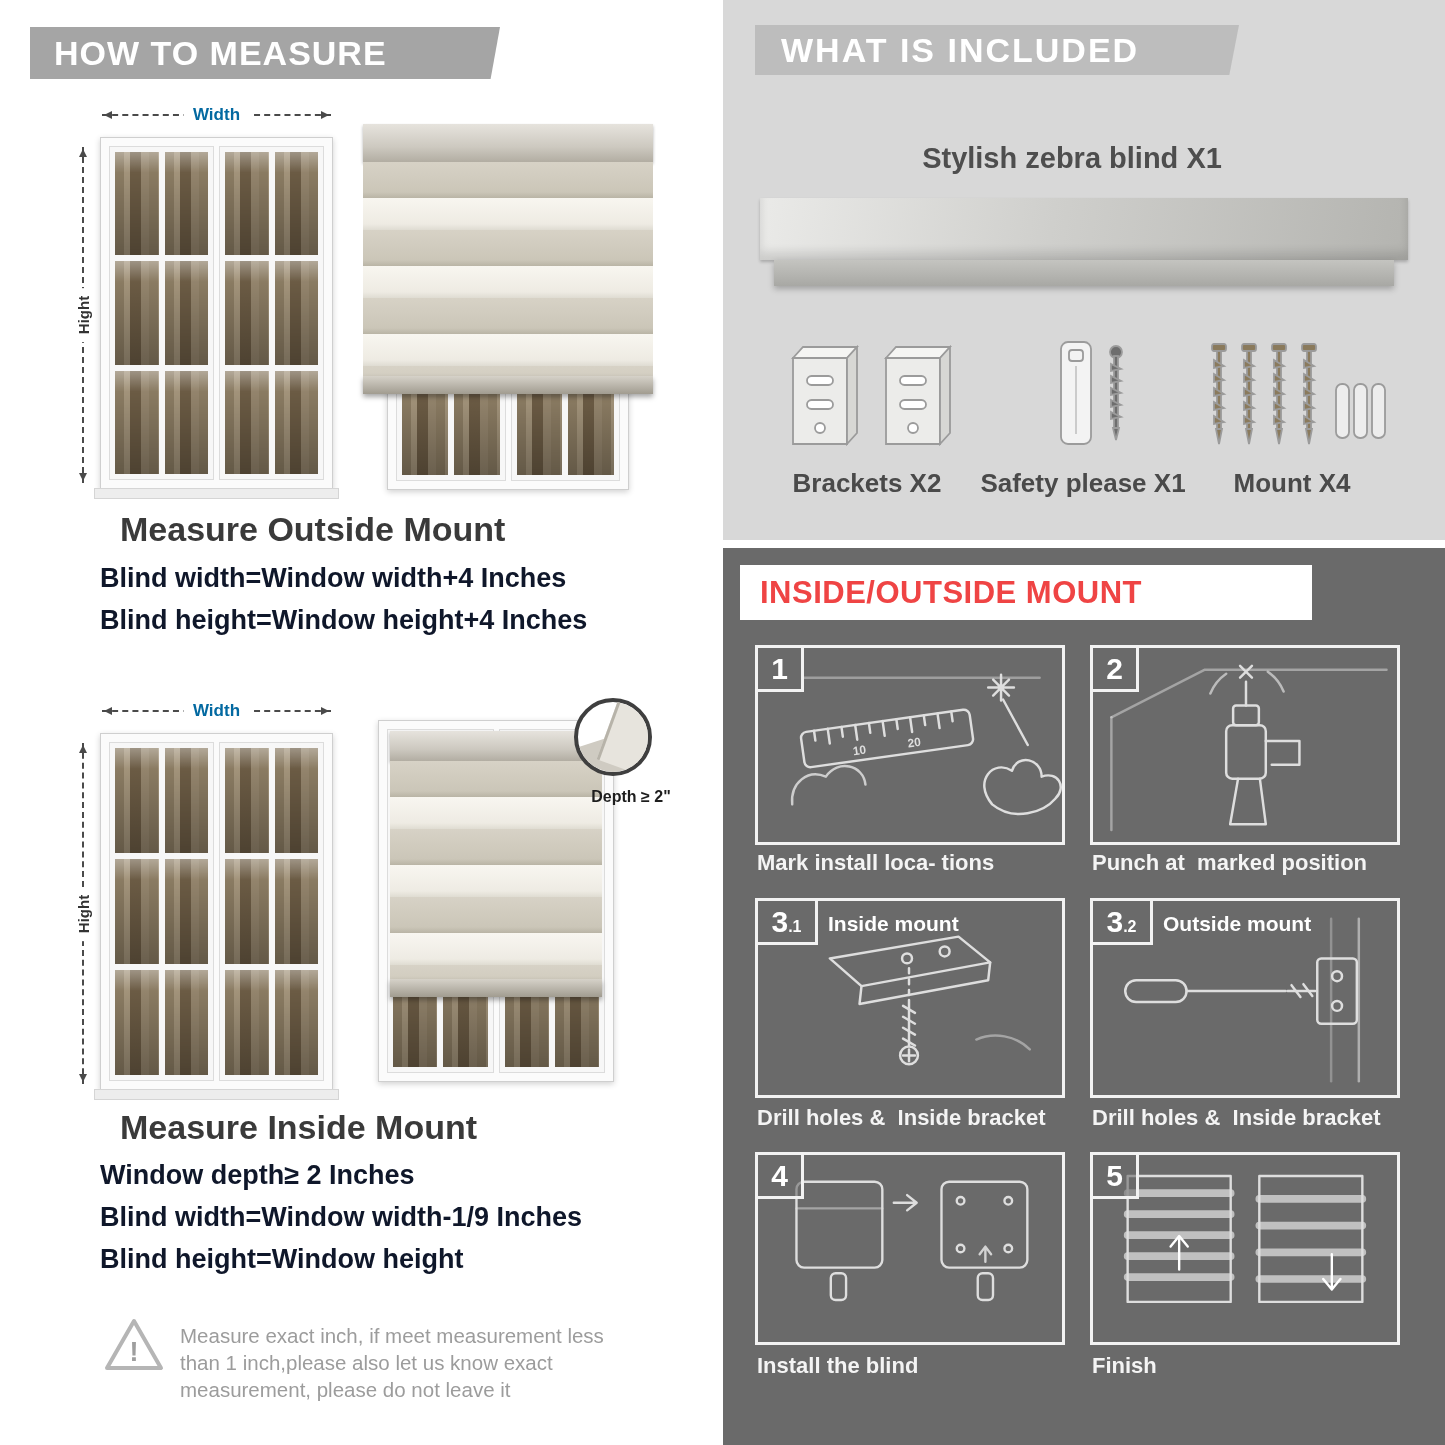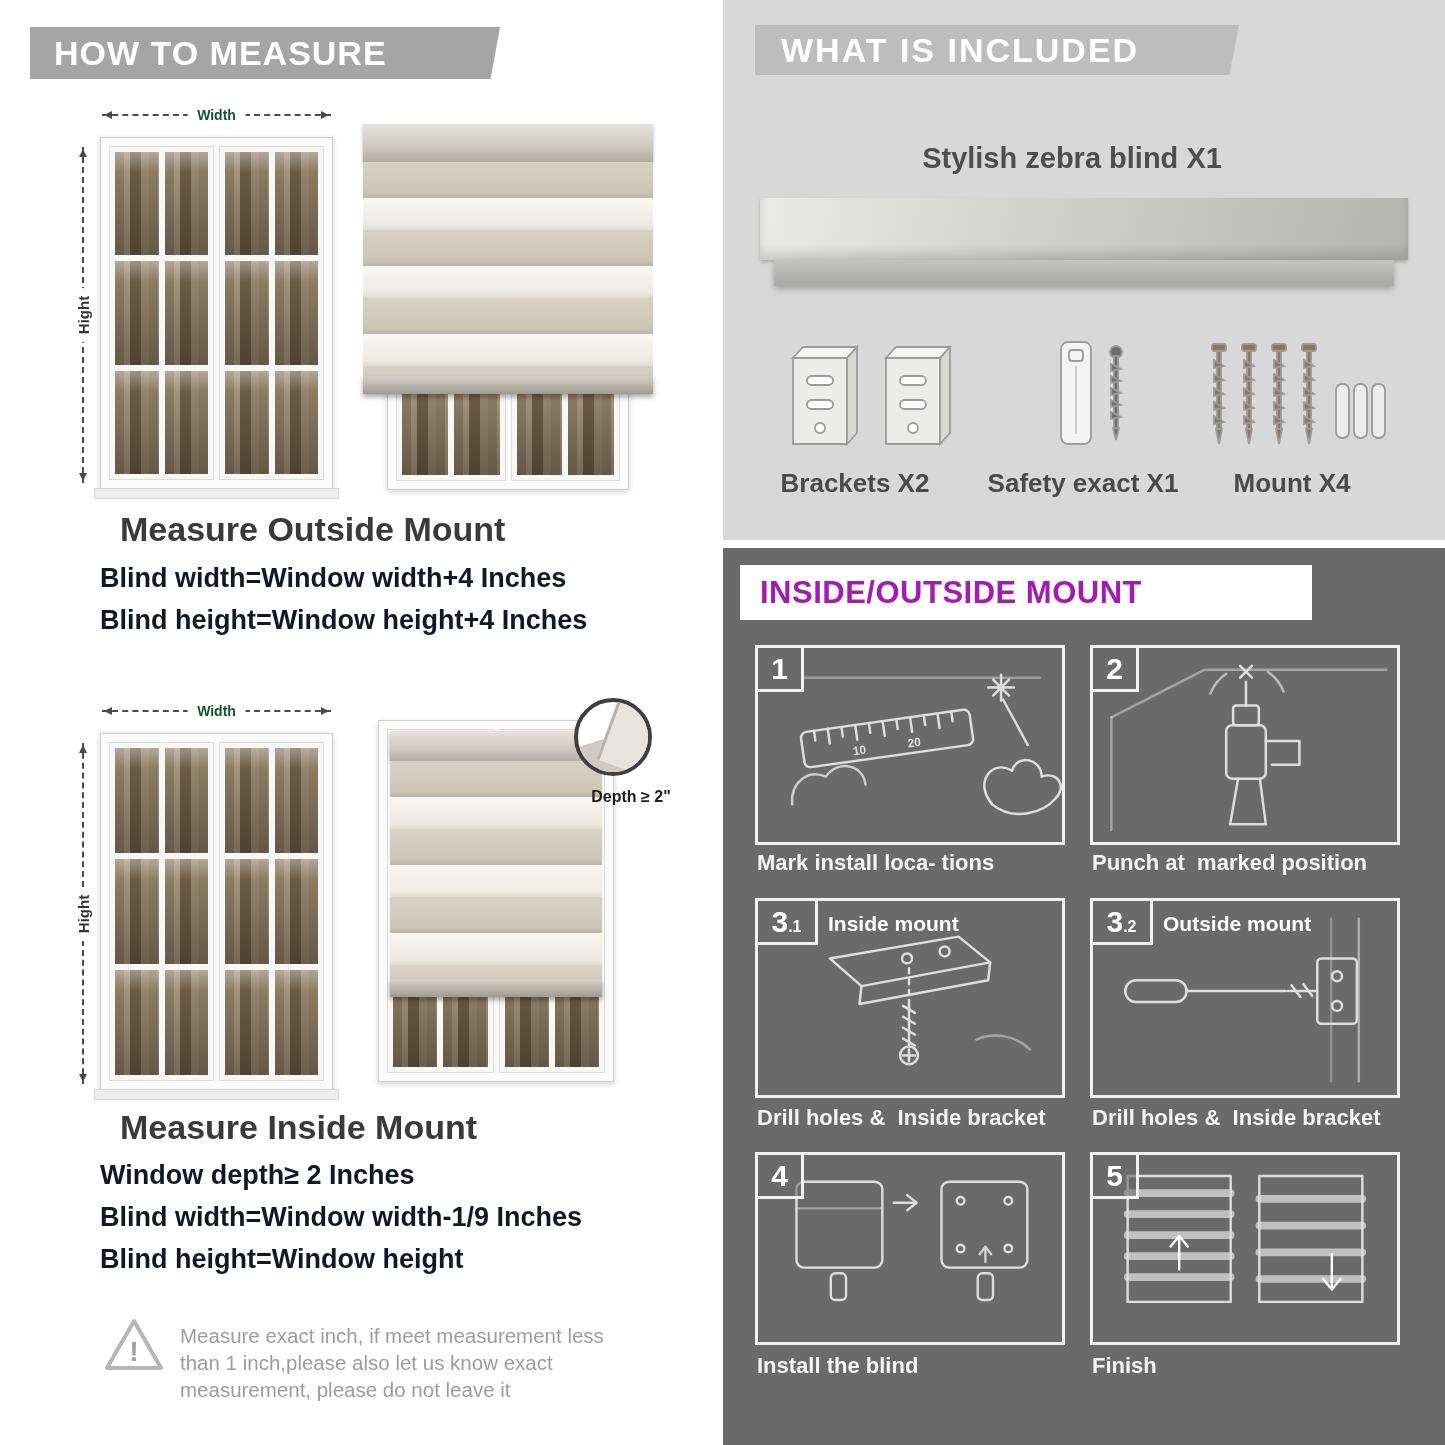--- a/index.html
+++ b/index.html
@@ -31,21 +31,21 @@
   #winA { left:100px; top:137px; width:233px; height:352px; }
   #winB { left:100px; top:733px; width:233px; height:357px; }
 
   
   .h-arrow { position:absolute; height:0; border-top:2px dashed #4a4a4a; }
   .h-arrow::before,.h-arrow::after { content:""; position:absolute; top:-5px;
       border:4px solid transparent; }
   .h-arrow::before { left:-2px; border-right:8px solid #4a4a4a; }
   .h-arrow::after  { right:-2px; border-left:8px solid #4a4a4a; }
   .h-arrow .arrow-label { position:absolute; left:50%; top:-1px; transform:translate(-50%,-50%);
-      background:#fff; padding:0 10px; font-size:14px; font-weight:bold; color:#14532d; }
+      background:#fff; padding:0 10px; font-size:17px; font-weight:bold; color:#0369a1; }
   .v-arrow { position:absolute; width:0; border-left:2px dashed #4a4a4a; }
   .v-arrow::before,.v-arrow::after { content:""; position:absolute; left:-5px;
       border:4px solid transparent; }
   .v-arrow::before { top:-2px; border-bottom:8px solid #4a4a4a; }
   .v-arrow::after  { bottom:-2px; border-top:8px solid #4a4a4a; }
   .v-arrow .arrow-label { position:absolute; top:50%; left:-1px;
       transform:translate(-50%,-50%) rotate(180deg);
       writing-mode:vertical-rl; background:#fff; padding:8px 0;
       font-size:15px; font-weight:bold; color:#333; }
   #arrowWA { left:102px; top:114px; width:229px; }
@@ -104,31 +104,31 @@
       font-size:29px; font-weight:bold; color:#4e4e4e; }
   .headrail-big { position:absolute; left:37px; top:198px; width:648px; height:62px;
       background:linear-gradient(100deg,#eaeae8 0%,#cfcfcc 45%,#b4b4b0 100%);
       box-shadow:inset 0 -8px 10px rgba(0,0,0,.12), 0 2px 3px rgba(0,0,0,.22); }
   .headrail-big::after { content:""; position:absolute; left:14px; right:14px; top:100%;
       height:26px; background:linear-gradient(180deg,#c4c4c0,#a8a8a4);
       box-shadow:0 3px 6px rgba(0,0,0,.25); }
   .item-svg { position:absolute; }
   .item-svg * { stroke:#9b9b9b; stroke-width:1.8; }
   .item-label { position:absolute; top:468px; font-size:26px; font-weight:bold; color:#4a4a4a; text-align:center; }
-  #lblBrackets { left:32px;  width:200px;text-align:center; }
+  #lblBrackets { left:44px;  width:200px;text-align:center; }
   #lblSafety   { left:250px; width:220px; }
   #lblScrews   { left:489px; width:160px; }
   #bracketsSvg { left:60px;  top:338px; width:175px; height:122px; }
   #safetySvg   { left:322px; top:334px; width:95px;  height:125px; }
   #screwsSvg   { left:482px; top:336px; width:185px; height:125px; }
 
   
   .mount-panel { position:absolute; left:723px; top:548px; width:722px; height:897px; background:#6a6a6a; }
   .mount-header { position:absolute; left:17px; top:17px; width:572px; height:55px;
-      background:#ffffff; color:#a21caf; font-size:31px; font-weight:bold; line-height:55px;
+      background:#ffffff; color:#ef4444; font-size:31px; font-weight:bold; line-height:55px;
       padding-left:20px; letter-spacing:.5px; }
   .cell { position:absolute; width:310px; height:200px; border:3px solid #f2f2f2; }
   .cell svg.ill { position:absolute; left:0; top:0; width:100%; height:100%; }
   .ill { stroke:#dedede; fill:none; stroke-width:2.5; stroke-linecap:round; stroke-linejoin:round; }
   .ill text { fill:#dedede; stroke:none; font-weight:bold; font-family:"Liberation Sans",sans-serif; }
   .numbox { position:absolute; left:0; top:0; width:46px; height:44px;
       border-right:3px solid #f2f2f2; border-bottom:3px solid #f2f2f2;
       color:#fff; font-size:30px; font-weight:bold;
       display:flex; align-items:center; justify-content:center; z-index:2; background:rgba(106,106,106,.6); }
   .numbox.wide { width:60px; }
@@ -362,21 +362,21 @@
           </g>
       </g>
       <g fill="rgba(255,255,255,0.55)" stroke="#b5b5b2">
         <rect x="131" y="48" width="13" height="54" rx="6"></rect>
         <rect x="149" y="48" width="13" height="54" rx="6"></rect>
         <rect x="167" y="48" width="13" height="54" rx="6"></rect>
       </g>
     </svg>
 
     <div class="item-label" id="lblBrackets">Brackets X2</div>
-    <div class="item-label" id="lblSafety">Safety exact X1</div>
+    <div class="item-label" id="lblSafety">Safety please X1</div>
     <div class="item-label" id="lblScrews">Mount X4</div>
   </div>
 
   <div class="mount-panel">
     <div class="mount-header">INSIDE/OUTSIDE MOUNT</div>
 
     <div class="cell" id="cell1">
       <div class="numbox">
         <span>1</span>
       </div>

